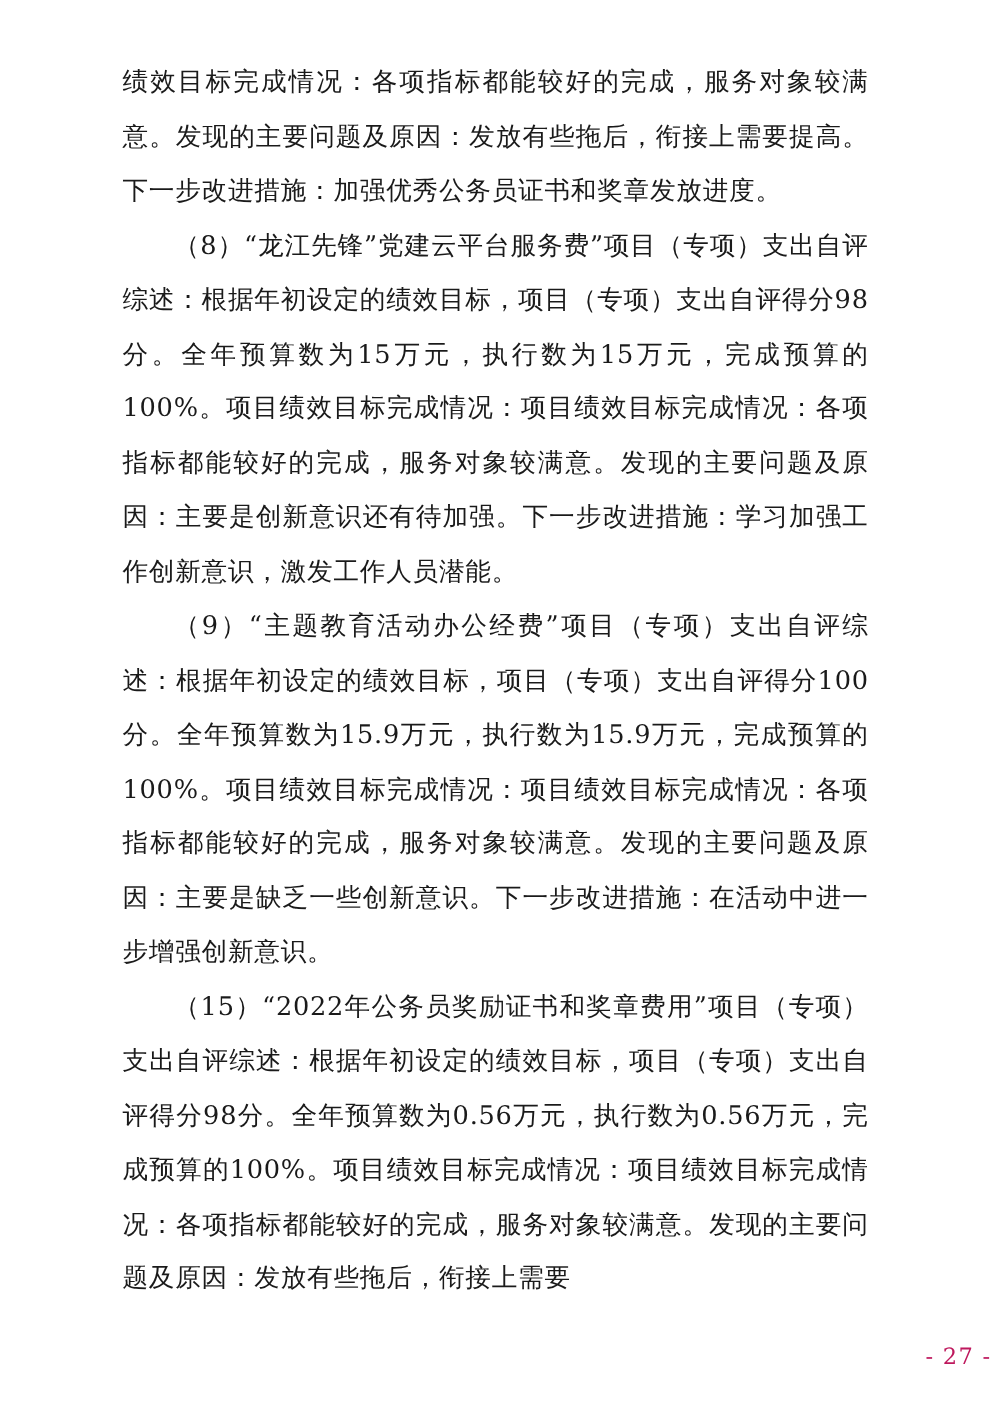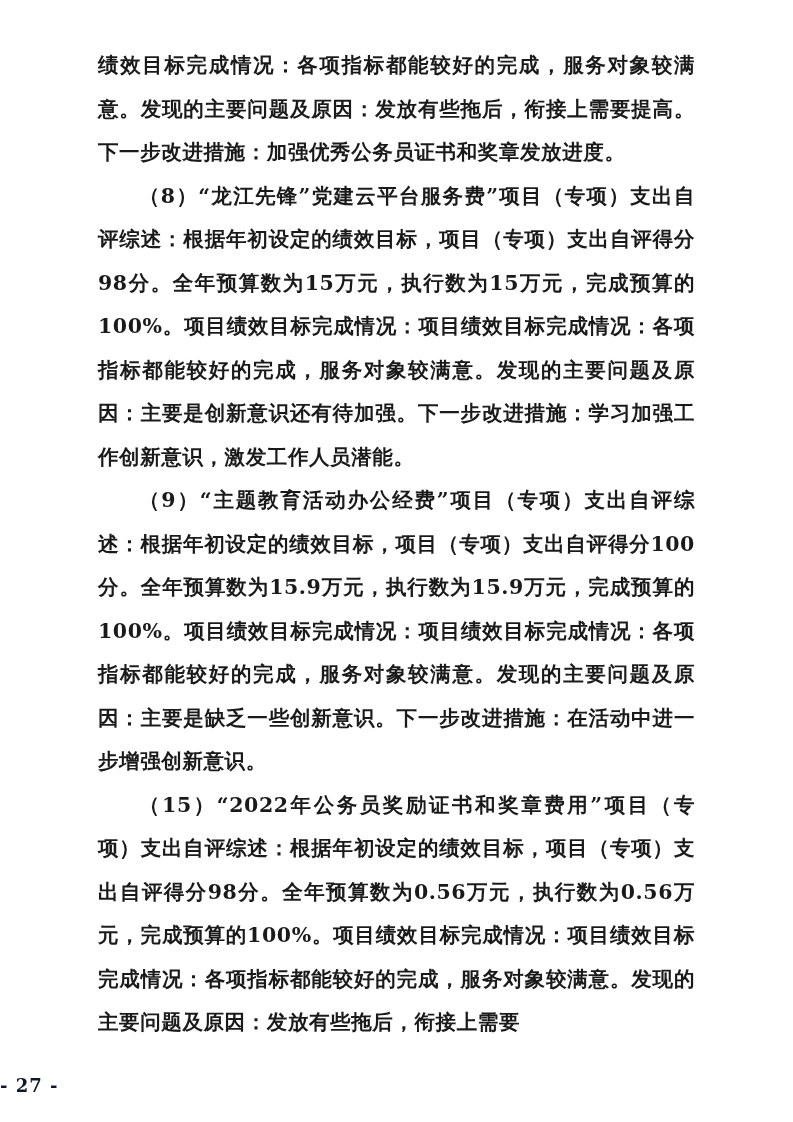--- a/index.html
+++ b/index.html
@@ -16,45 +16,44 @@
     overflow: hidden;
   }
   .page {
     position: absolute;
     left: 0;
     top: 0;
     width: 793px;
     height: 1122px;
     box-sizing: border-box;
     padding: 44px 98px 0 98px;
-    font-weight: bold;
   }
   .doc-body {
     font-size: 20.5px;
     line-height: 43.5px;
     text-align: justify;
     text-justify: inter-ideograph;
     letter-spacing: 0.6px;
   }
   .para {
     margin: 0;
     text-indent: 2em;
   }
   .para.no-indent {
     text-indent: 0;
   }
   .page-number {
     position: absolute;
     left: 0;
     right: 0;
     bottom: 26px;
-    text-align: left;
+    text-align: right;
     font-size: 18px;
     font-family: "DejaVu Serif", "Liberation Serif", serif;
-    color: #0f172a;
+    color: #be185d;
     letter-spacing: 1px;
   }
 </style>
 </head>
 <body>
 
 <div class="page">
   <div class="doc-body">
     <p class="para no-indent">绩效目标完成情况：各项指标都能较好的完成，服务对象较满意。发现的主要问题及原因：发放有些拖后，衔接上需要提高。下一步改进措施：加强优秀公务员证书和奖章发放进度。</p>
     <p class="para">（8）“龙江先锋”党建云平台服务费”项目（专项）支出自评综述：根据年初设定的绩效目标，项目（专项）支出自评得分98分。全年预算数为15万元，执行数为15万元，完成预算的100%。项目绩效目标完成情况：项目绩效目标完成情况：各项指标都能较好的完成，服务对象较满意。发现的主要问题及原因：主要是创新意识还有待加强。下一步改进措施：学习加强工作创新意识，激发工作人员潜能。</p>

